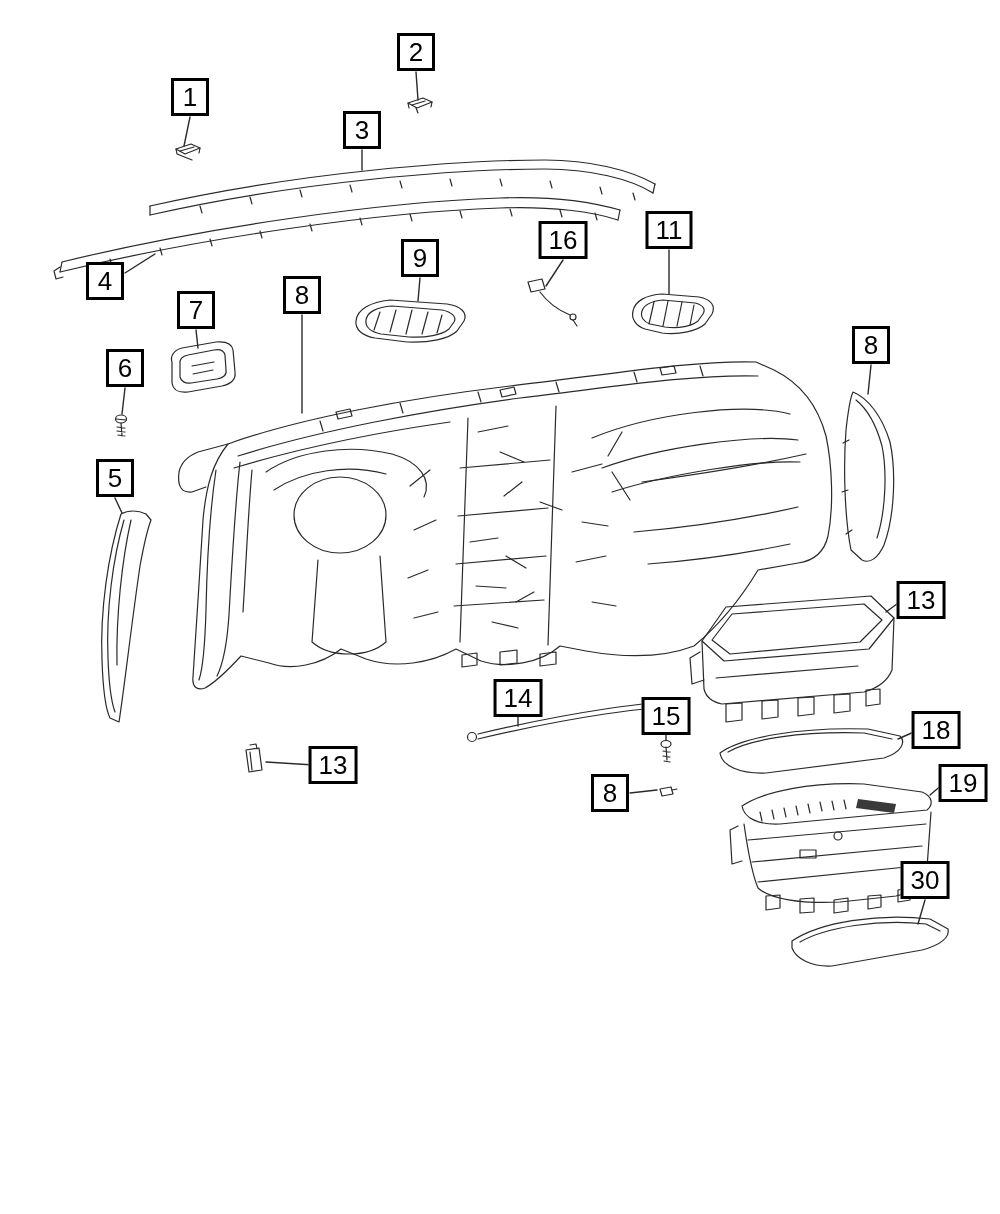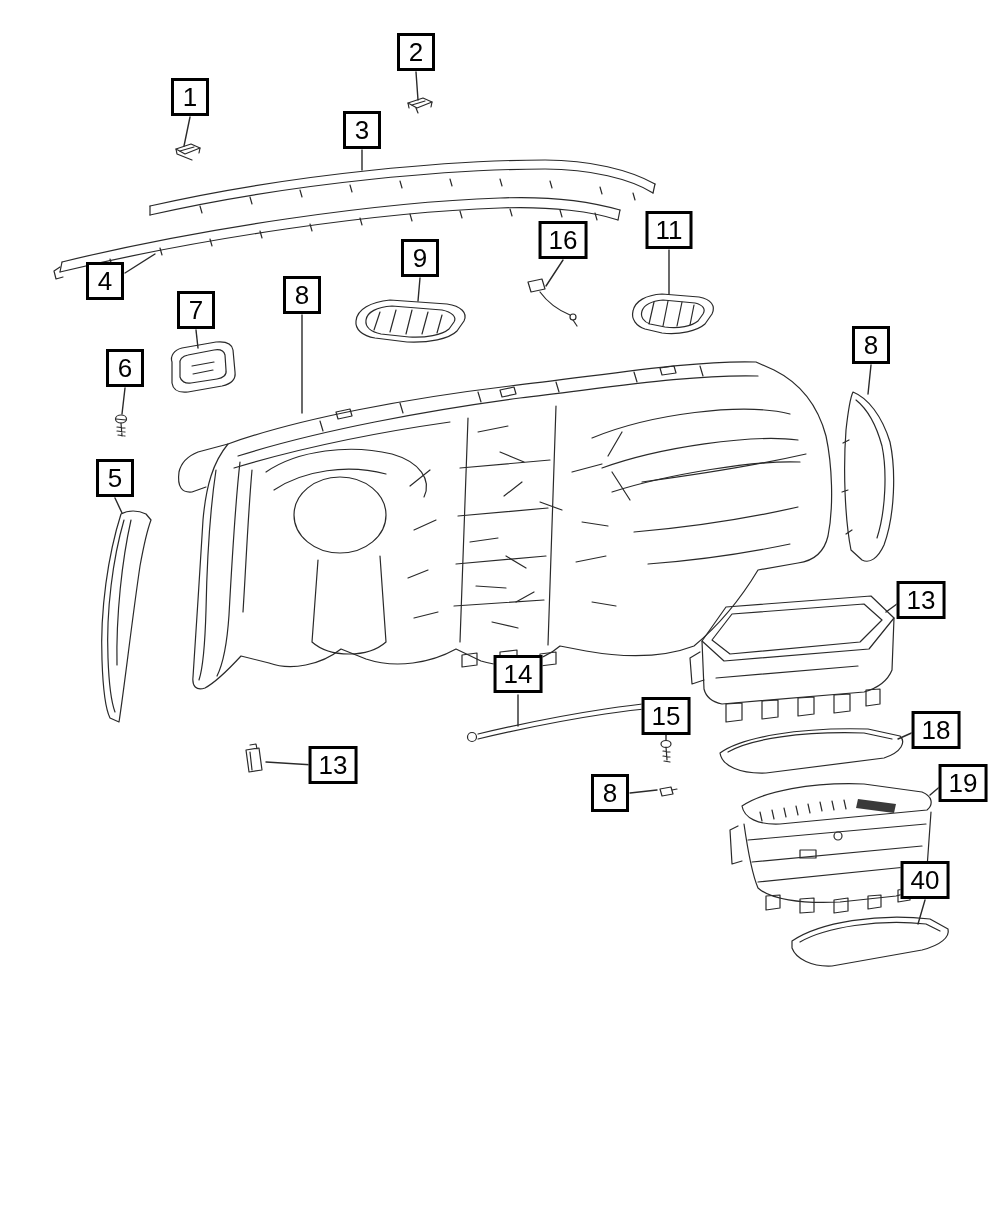--- a/index.html
+++ b/index.html
@@ -244,35 +244,35 @@
     </div>
   <div class="callout" style="left:669px;top:230px">
       <span class="num">11</span>
     </div>
   <div class="callout" style="left:871px;top:345px">
       <span class="num">8</span>
     </div>
   <div class="callout" style="left:333px;top:765px">
       <span class="num">13</span>
     </div>
-  <div class="callout" style="left:518px;top:674px">
+  <div class="callout" style="left:518px;top:698px">
       <span class="num">14</span>
     </div>
   <div class="callout" style="left:666px;top:716px">
       <span class="num">15</span>
     </div>
   <div class="callout" style="left:610px;top:793px">
       <span class="num">8</span>
     </div>
   <div class="callout" style="left:921px;top:600px">
       <span class="num">13</span>
     </div>
   <div class="callout" style="left:936px;top:730px">
       <span class="num">18</span>
     </div>
   <div class="callout" style="left:963px;top:783px">
       <span class="num">19</span>
     </div>
   <div class="callout" style="left:925px;top:880px">
-      <span class="num">40</span>
+      <span class="num">30</span>
     </div>
 
 </div>
 
 </body></html>

